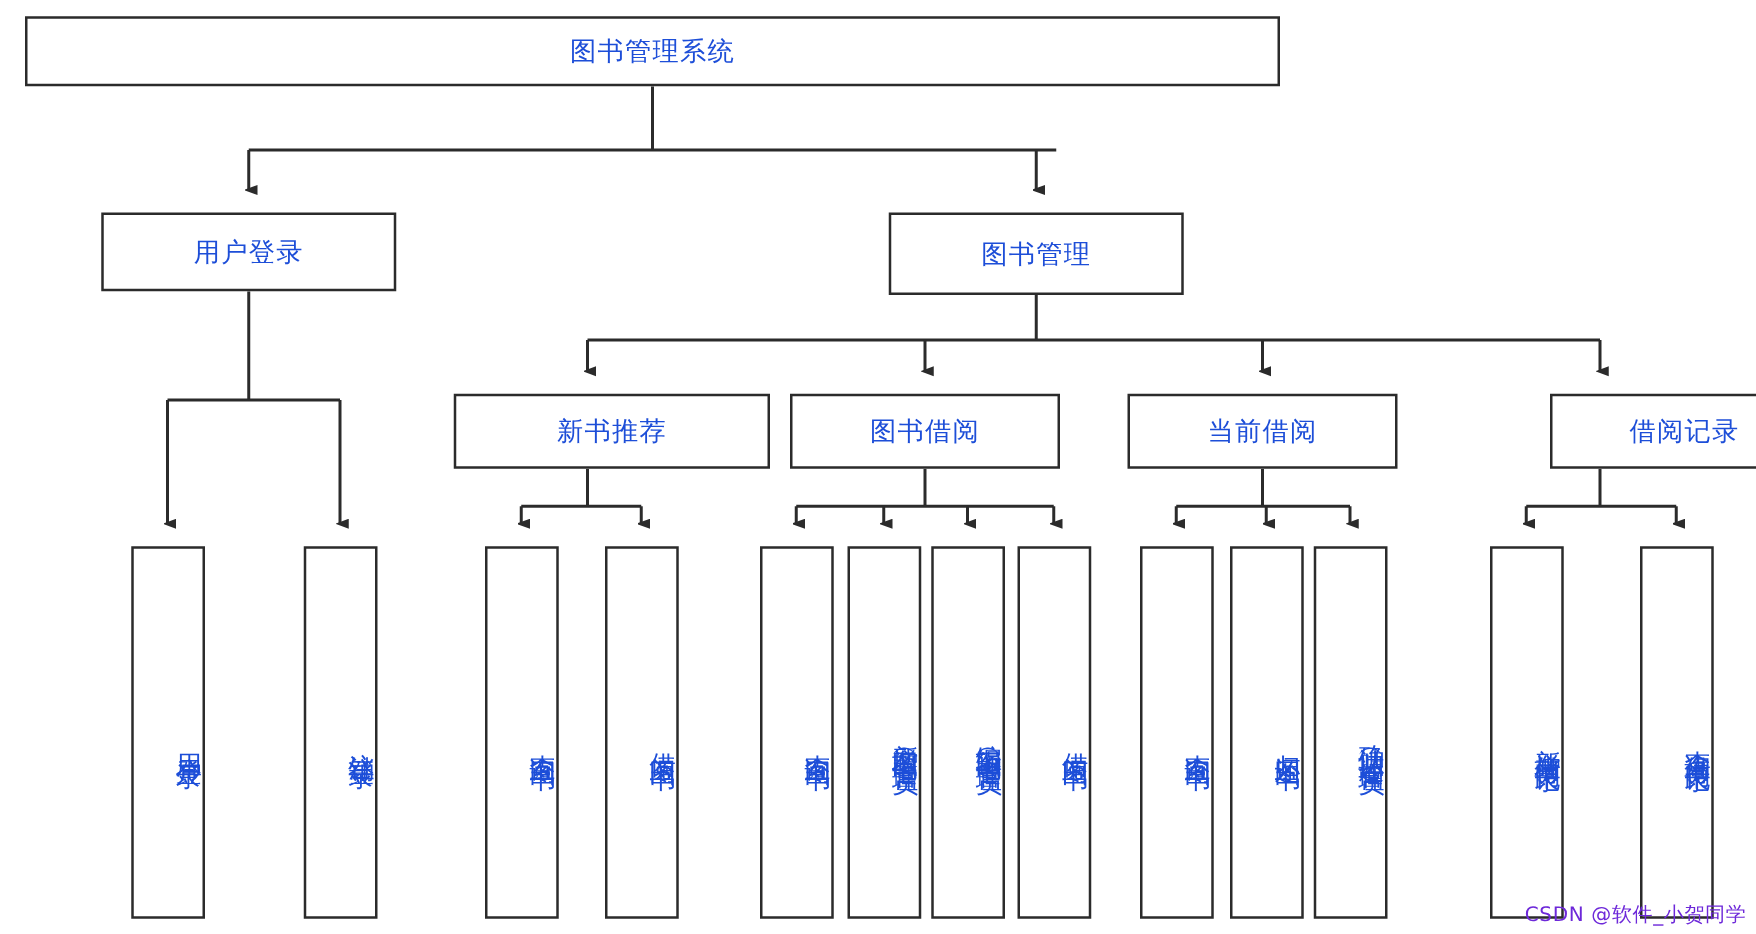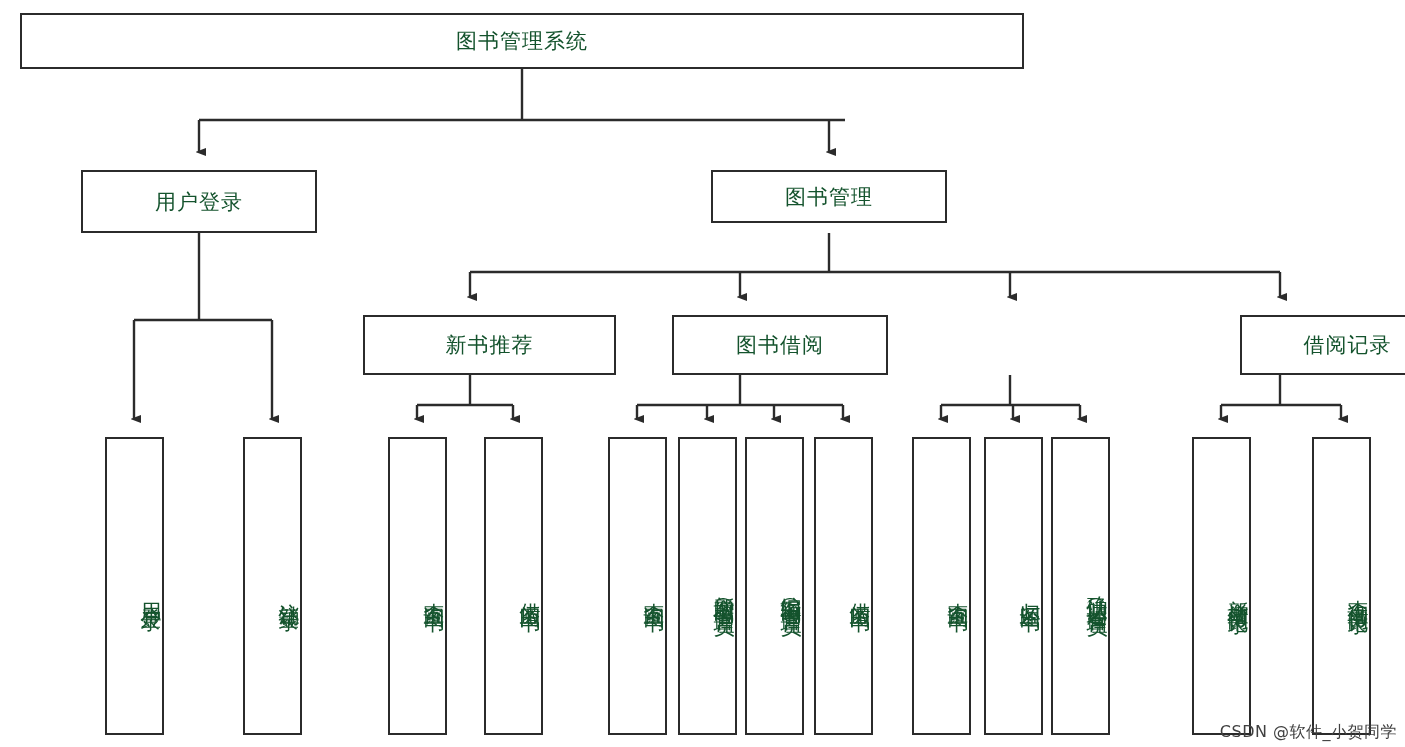--- a/index.html
+++ b/index.html
@@ -25,21 +25,21 @@
     height: 747px;
   }
   .node {
     position: absolute;
     box-sizing: border-box;
     border: 2px solid #2b2b2b;
     background: #ffffff;
     display: flex;
     align-items: center;
     justify-content: center;
-    color: #14532d;
+    color: #1d4ed8;
   }
   .node.horiz {
     font-size: 21px;
     letter-spacing: 1px;
   }
   .node.vert {
     writing-mode: vertical-rl;
     text-orientation: upright;
     font-size: 21px;
     letter-spacing: 3px;
@@ -54,21 +54,21 @@
   }
   .node.vert .node-label {
     writing-mode: vertical-rl;
     text-orientation: upright;
   }
   #watermark {
     position: absolute;
     right: 8px;
     bottom: 4px;
     font-size: 16px;
-    color: #404040;
+    color: #6d28d9;
     white-space: nowrap;
     letter-spacing: 0.5px;
   }
 </style>
 </head>
 <body>
 
 <div id="diagram-root">
 
   <svg id="diagram-svg" viewBox="0 0 1405 747" xmlns="http://www.w3.org/2000/svg">
@@ -122,29 +122,32 @@
     </g>
   </svg>
 
   <div class="node horiz" style="left:20px; top:13px; width:1004px; height:56px;">
     <span class="node-label">图书管理系统</span>
   </div>
 
   <div class="node horiz" style="left:81px; top:170px; width:236px; height:63px;">
     <span class="node-label">用户登录</span>
   </div>
-  <div class="node horiz" style="left:711px; top:170px; width:236px; height:53px;">
+  <div class="node horiz" style="left:711px; top:170px; width:236px; height:66px;">
     <span class="node-label">图书管理</span>
   </div>
 
   <div class="node horiz" style="left:363px; top:315px; width:253px; height:60px;">
     <span class="node-label">新书推荐</span>
   </div>
-  <div class="node horiz" style="left:632px; top:315px; width:216px; height:60px;margin-left:40px;">
+  <div class="node horiz" style="left:632px; top:315px; width:216px; height:60px;">
     <span class="node-label">图书借阅</span>
+  </div>
+  <div class="node horiz" style="left:902px; top:315px; width:216px; height:60px;">
+    <span class="node-label">当前借阅</span>
   </div>
   <div class="node horiz" style="left:1240px; top:315px; width:215px; height:60px;">
     <span class="node-label">借阅记录</span>
   </div>
 
   <div class="node vert" style="left:105px; top:437px; width:59px; height:298px;">
     <span class="node-label">用户登录</span>
   </div>
   <div class="node vert" style="left:243px; top:437px; width:59px; height:298px;">
     <span class="node-label">注销登录</span>

